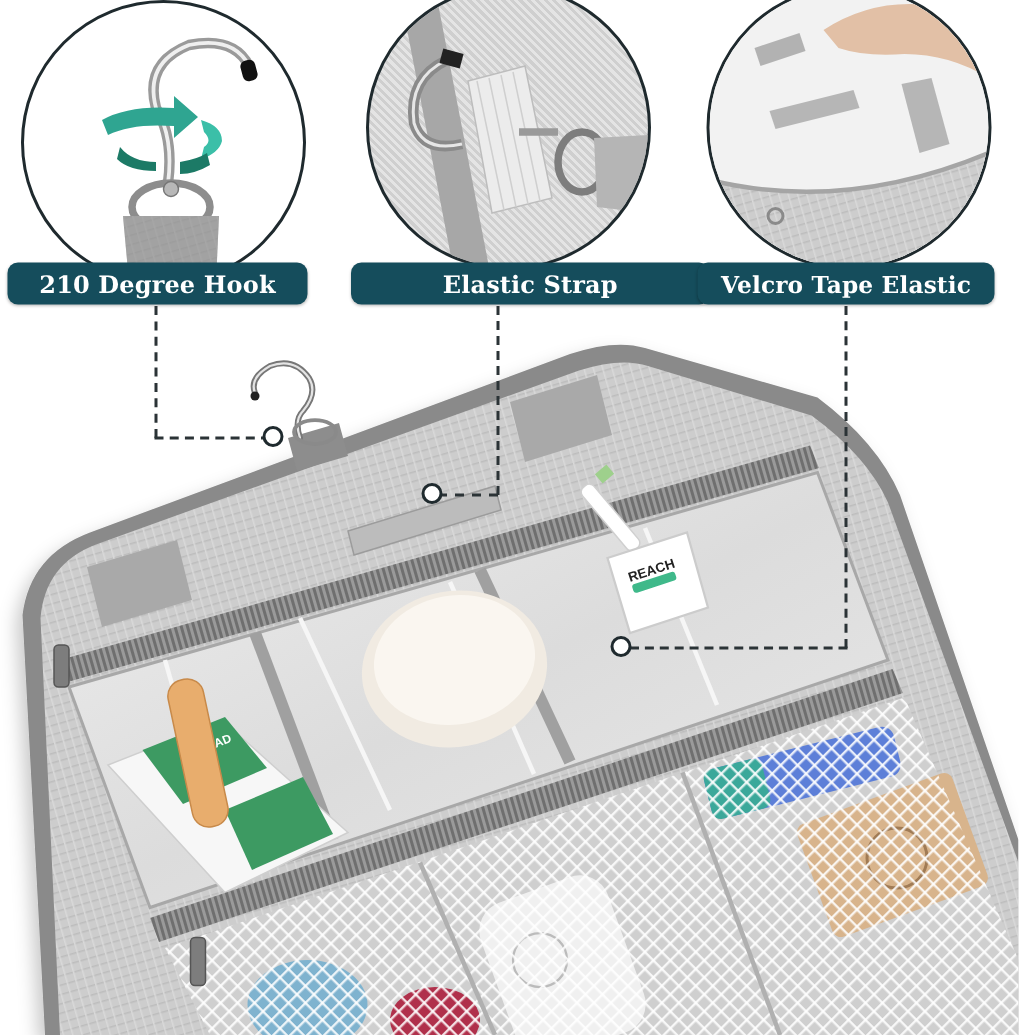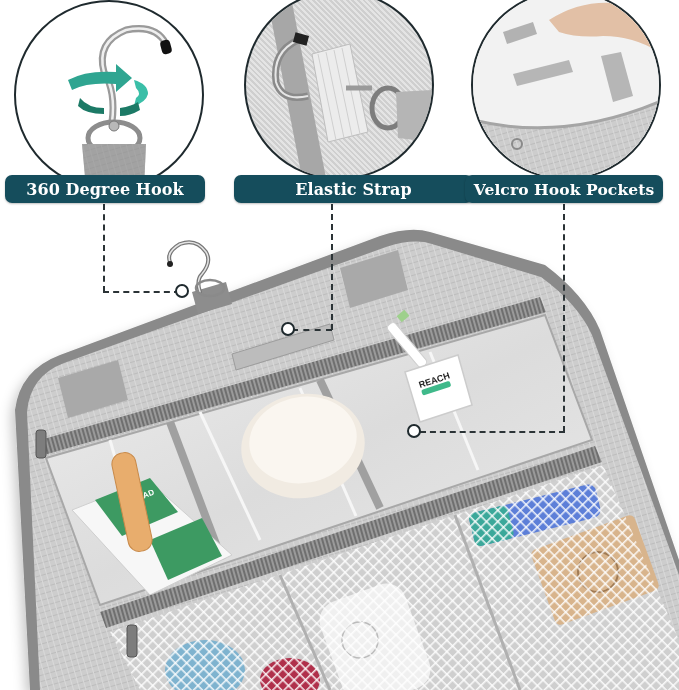--- a/index.html
+++ b/index.html
@@ -195,23 +195,23 @@
       <path d="M0,128 Q90,150 186,110 L186,186 L0,186 Z" fill="url(#linen)"></path>
       <path d="M0,128 Q90,150 186,110" fill="none" stroke="#a5a5a5" stroke-width="3"></path>
       <polygon points="30,40 60,30 64,42 34,52" fill="#b2b2b2"></polygon>
       <polygon points="40,82 96,68 100,80 44,94" fill="#b6b6b6"></polygon>
       <polygon points="128,64 148,60 160,104 140,110" fill="#b6b6b6"></polygon>
       <path d="M76,28 Q110,6 150,12 Q176,18 186,40 L186,60 Q160,44 130,44 Q104,46 86,40 Z" fill="#e2c0a6"></path>
       <circle cx="44" cy="152" r="5" fill="none" stroke="#8a8a8a" stroke-width="2"></circle>
     </svg>
   </div>
 
-  <div class="badge b1">360 Degree Hook</div>
+  <div class="badge b1">210 Degree Hook</div>
   <div class="badge b2">Elastic Strap</div>
-  <div class="badge b3">Velcro Hook Pockets</div>
+  <div class="badge b3">Velcro Tape Elastic</div>
 
   <div class="dash-v" style="left:103px; top:204px; height:88px;"></div>
   <div class="dash-h" style="left:103px; top:291px; width:77px;"></div>
   <div class="dot" style="left:175px; top:284px;"></div>
 
   <div class="dash-v" style="left:331px; top:204px; height:126px;"></div>
   <div class="dash-h" style="left:292px; top:329px; width:40px;"></div>
   <div class="dot" style="left:281px; top:322px;"></div>
 
   <div class="dash-v" style="left:563px; top:204px; height:228px;"></div>

